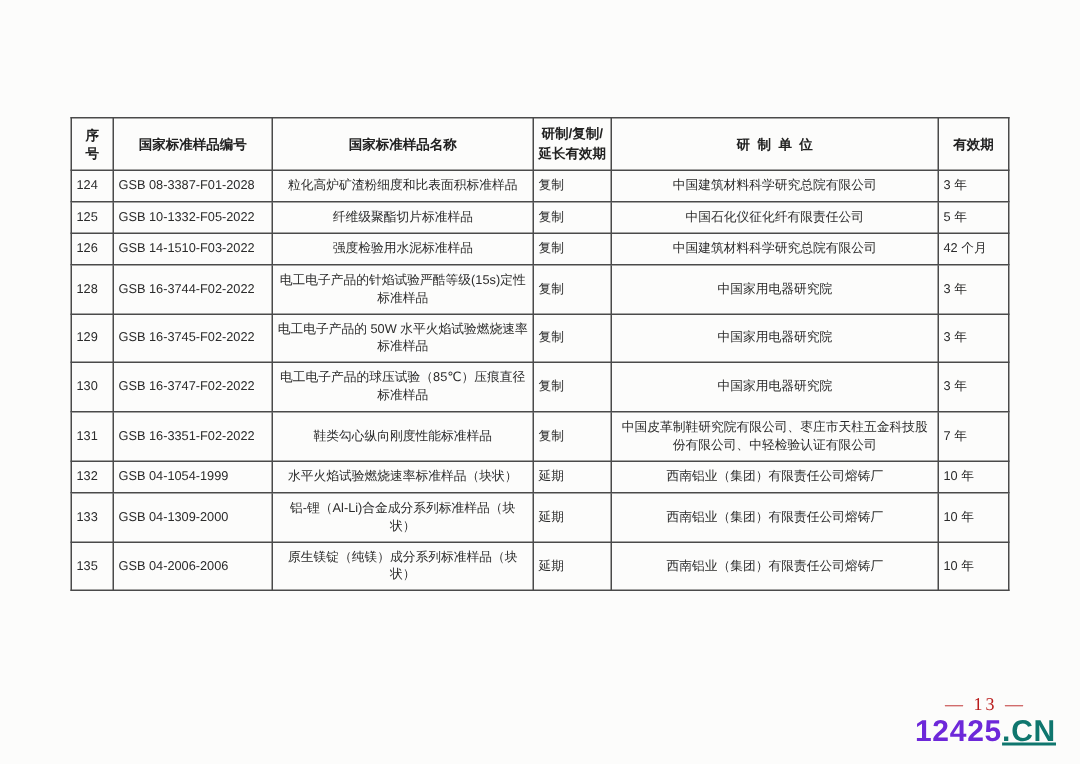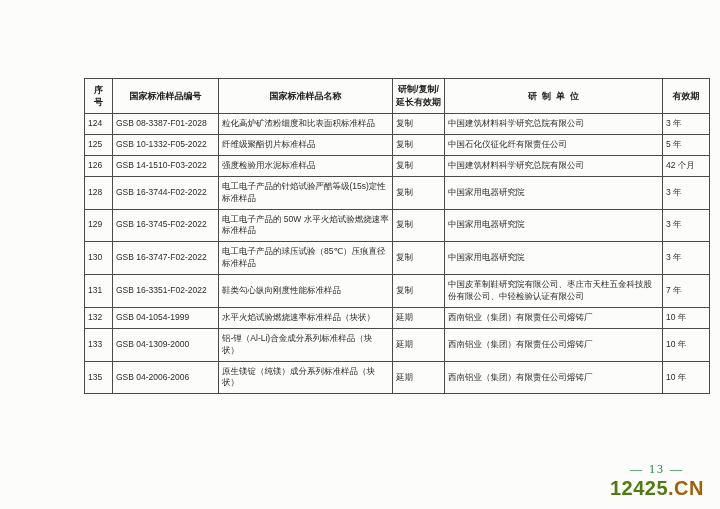--- a/index.html
+++ b/index.html
@@ -5,49 +5,49 @@
   * { box-sizing: border-box; }
   html,body { margin:0; padding:0; }
   body {
     width:720px; height:509px; position:relative; overflow:hidden;
     background:#fcfcfb; color:#2b2b2b;
     font-family:"Liberation Sans","DejaVu Sans",sans-serif;
   }
   .page { position:absolute; inset:0; }
   table.std {
     position:absolute; left:47px; top:78px; width:625px;
-    border-collapse:collapse; table-layout:fixed;margin-left:37px;
+    border-collapse:collapse; table-layout:fixed;
   }
   table.std th, table.std td {
     border:1px solid #4a4a4a;
     font-size:8.5px; line-height:1.4;
     padding:4px 3px;
     vertical-align:middle;
     word-break:break-word;
   }
   table.std th {
     font-size:9px; font-weight:bold; text-align:center; padding:4px 2px;
     color:#222;
   }
   th .narrow { display:inline-block; width:1em; line-height:1.35; }
   th .cathead { display:inline-block; word-break:break-all; line-height:1.45; }
   th.spaced { letter-spacing:0.55em; text-indent:0.55em; }
   td.c { }
-  td.l { text-align:left; padding-left:5px; padding-right:5px; }
+  td.l { text-align:center; padding-left:5px; padding-right:5px; }
   .footer { position:absolute; right:16px; bottom:10px; text-align:center; }
   .page-num {
     font-family:"Liberation Serif","DejaVu Serif",serif;
-    font-size:12px; color:#15803d; letter-spacing:2px; margin-bottom:0;
+    font-size:12px; color:#b91c1c; letter-spacing:2px; margin-bottom:0;
   }
   .watermark {
     font-size:20px; font-weight:bold; letter-spacing:0.5px; line-height:1.1;
     font-family:"Liberation Sans","DejaVu Sans",sans-serif;
   }
-  .wm-a { color:#4d7c0f; }
-  .wm-b { color:#a16207; }
+  .wm-a { color:#6d28d9; }
+  .wm-b { color:#0f766e;text-decoration:underline; }
 </style>
 </head>
 <body>
 
 <div class="page">
 
   <table class="std">
     <colgroup>
       <col style="width:28px">
       <col style="width:106px">

